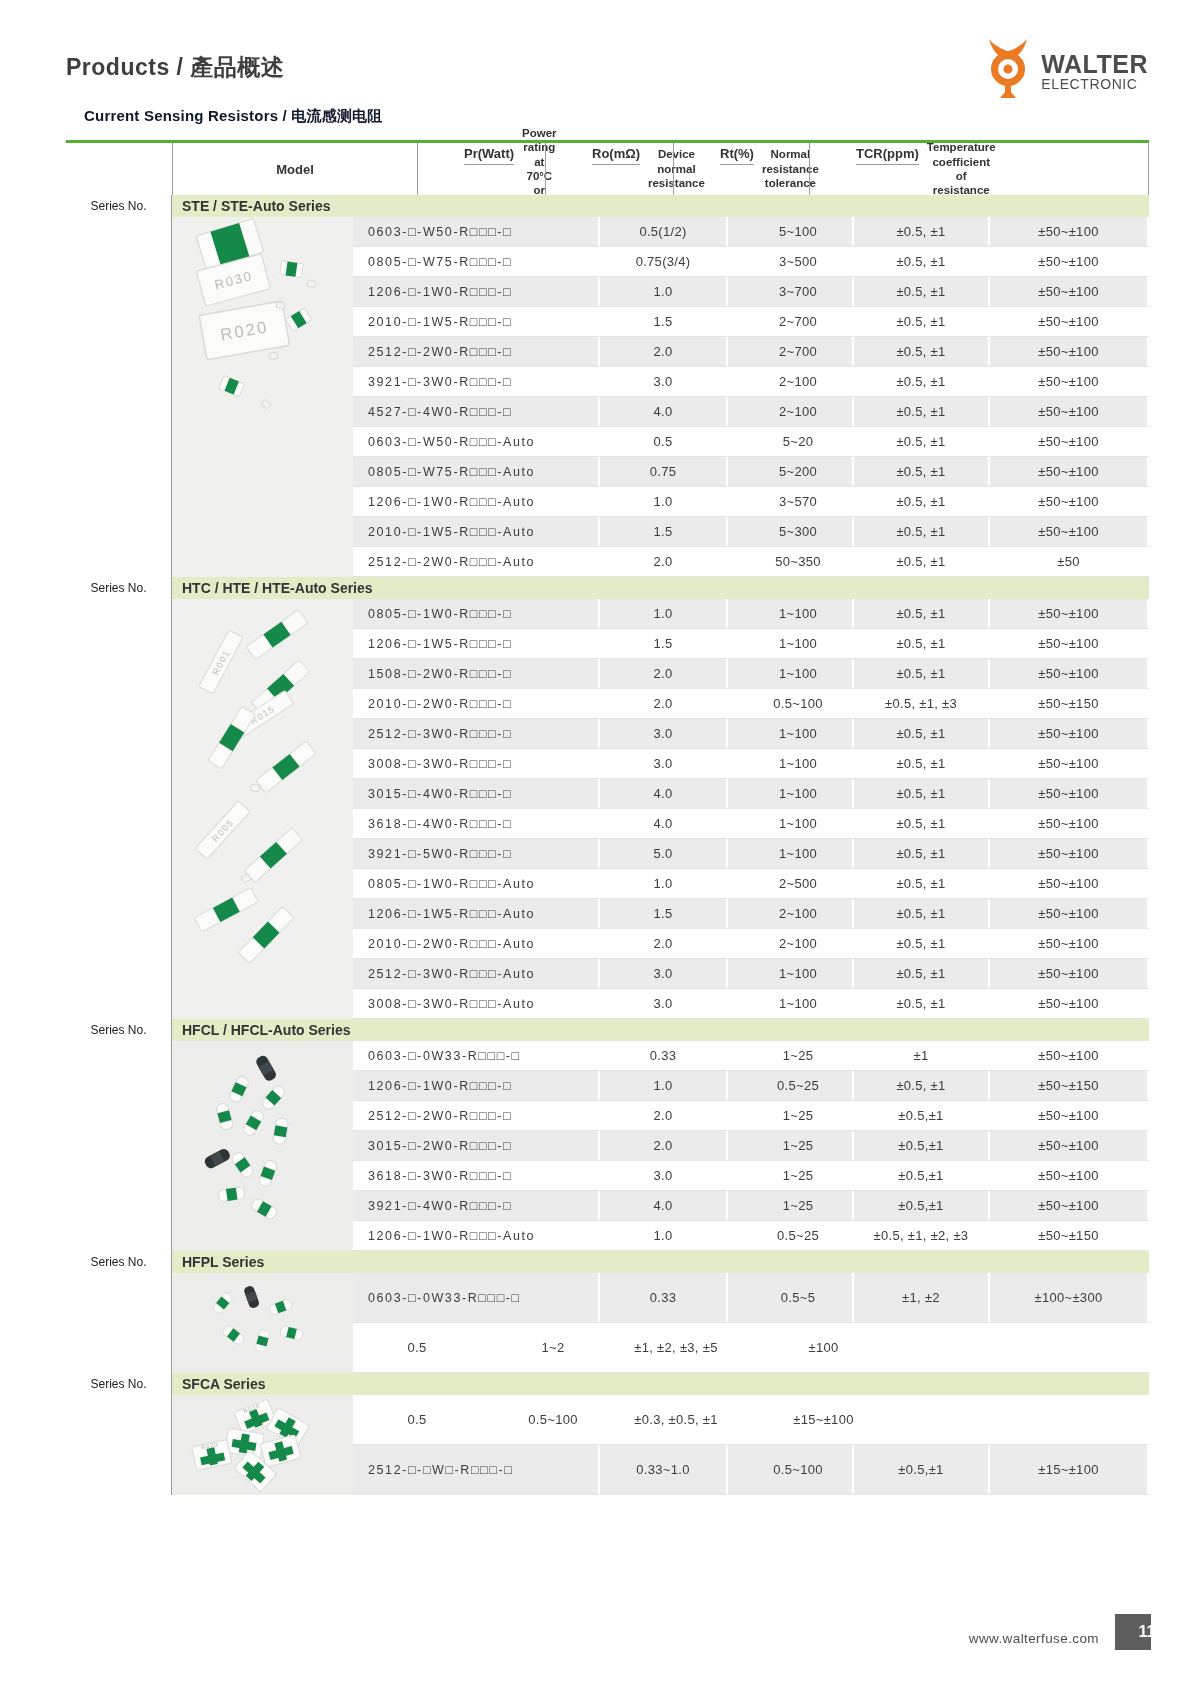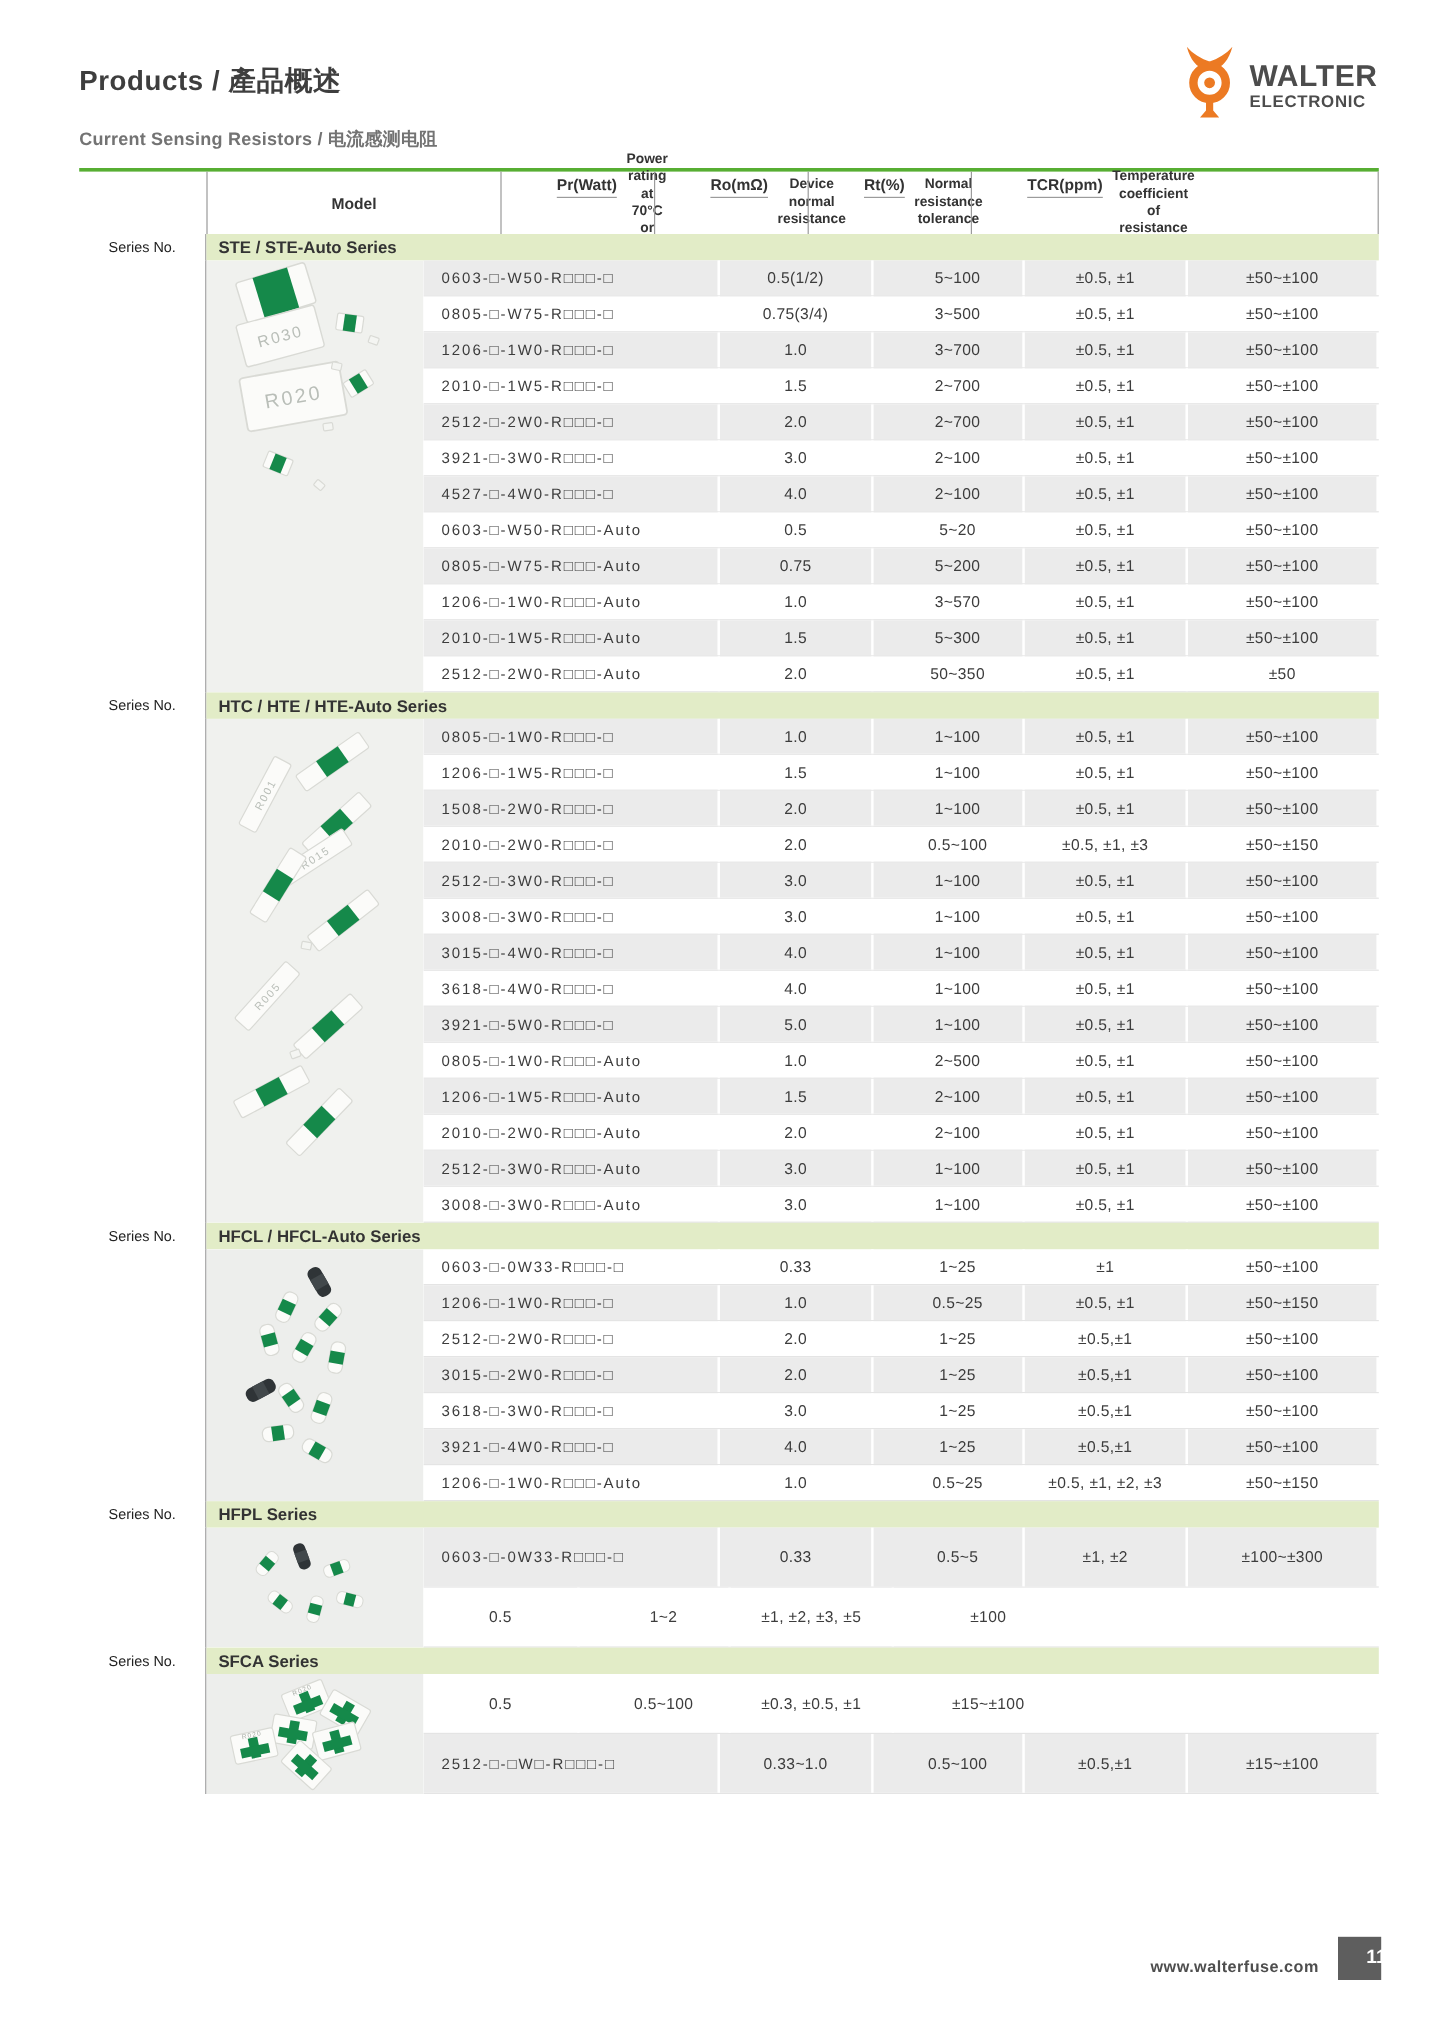--- a/index.html
+++ b/index.html
@@ -6,23 +6,23 @@
   html,body { width:1200px; height:1696px; background:#ffffff;
     font-family:"Liberation Sans", sans-serif; color:#3c3c3c; }
   .page { position:relative; width:1200px; height:1696px; overflow:hidden; }
 
   
   .title { position:absolute; left:66px; top:52px; font-size:23px; font-weight:bold;
     color:#3e3e3e; letter-spacing:0.5px; }
   .logo { position:absolute; right:52px; top:38px; display:flex; align-items:center; gap:7px; }
   .logo-text { line-height:1.05; }
   .logo-text .l1 { font-size:25px; font-weight:bold; color:#4c4c4c; letter-spacing:0.5px; }
-  .logo-text .l2 { font-size:14px; font-weight:bold; color:#4c4c4c; letter-spacing:0.6px; }
-  .subtitle { position:absolute; left:66px; top:107px; font-size:15px; font-weight:bold;
-    color:#737373; letter-spacing:0.2px; }
+  .logo-text .l2 { font-size:14px; font-weight:normal; color:#4c4c4c; letter-spacing:0.6px; }
+  .subtitle { position:absolute; left:84px; top:107px; font-size:15px; font-weight:bold;
+    color:#0f172a; letter-spacing:0.2px; }
 
   
   .cs-table { position:absolute; left:66px; top:140px; width:1083px;
     border-top:3px solid #57ae33; }
 
   
   .thead { display:flex; height:52px; border-right:1px solid #9b9b9b; }
   .h-label { width:106px; }
   .h-cell { border-left:1px solid #9b9b9b; display:flex; align-items:center;
     justify-content:center; font-weight:bold; font-size:13px; color:#333; }
@@ -55,21 +55,21 @@
     font-size:13px; color:#3c3c3c; letter-spacing:0.3px; }
   .cell + .cell { border-left:2px solid #ffffff; }
   .row.shaded .cell { background:#ebebeb; }
   .c-model { width:245px; justify-content:flex-start; padding-left:15px;
     letter-spacing:1.6px; font-size:12.5px; }
   .c-pr { width:128px; } .c-ro { width:126px;padding-left:16px; } .c-rt { width:136px; } .c-tcr { width:159px; }
 
   
   .footer { position:absolute; top:1614px; right:49px; display:flex;
     align-items:flex-end; gap:16px; }
-  .website { font-size:13.5px; font-weight:bold; color:#4e4e4e; letter-spacing:0.4px;
+  .website { font-size:13.5px; font-weight:normal; color:#4e4e4e; letter-spacing:0.4px;
     margin-bottom:4px; cursor:pointer;margin-left:28px; }
   .page-badge { width:36px; height:36px; background:#5e5e5e; color:#ffffff;
     display:flex; align-items:center; justify-content:center;
     font-size:16px; font-weight:bold;padding-left:28px; }
 </style>
 </head>
 <body>
 
 <div class="page">
 

